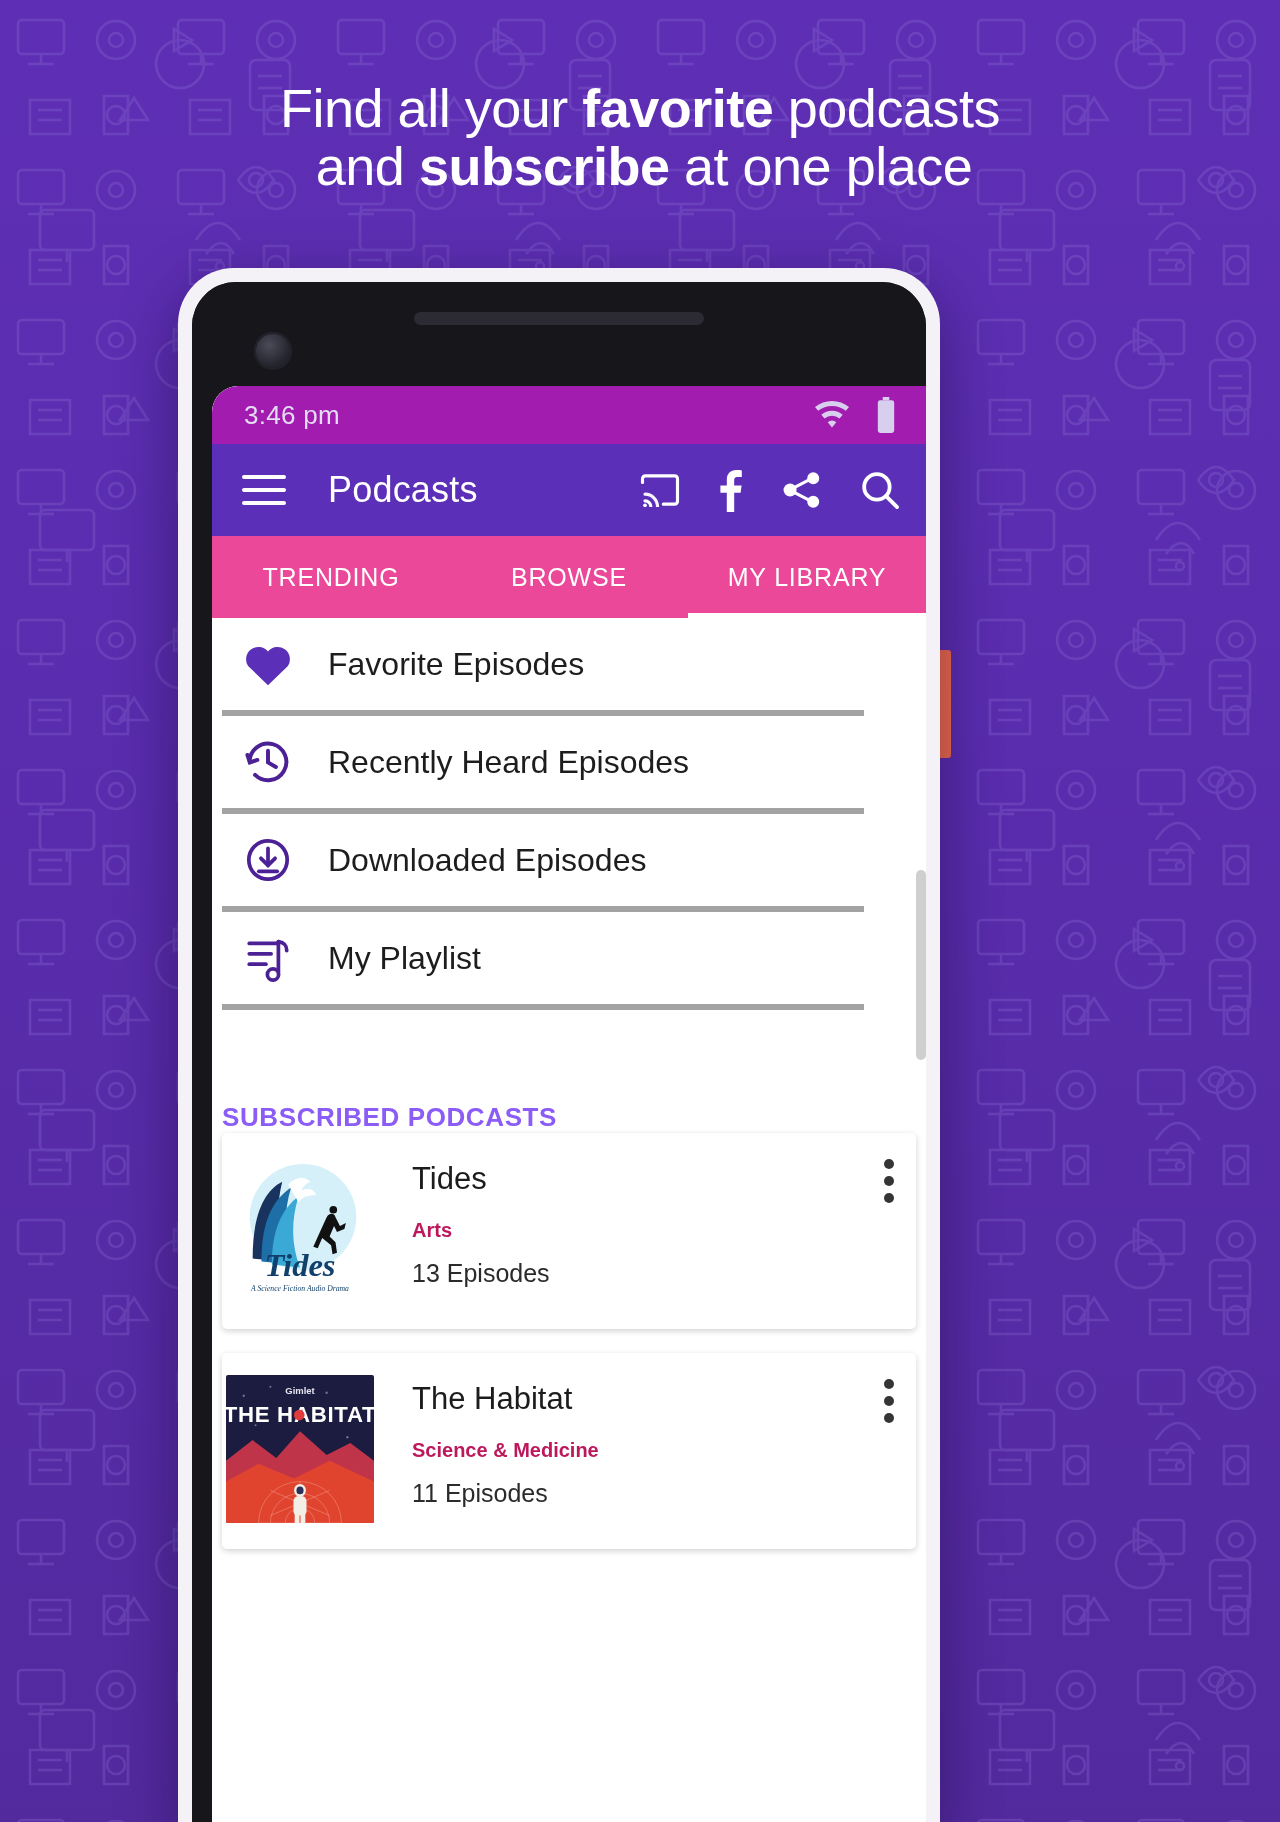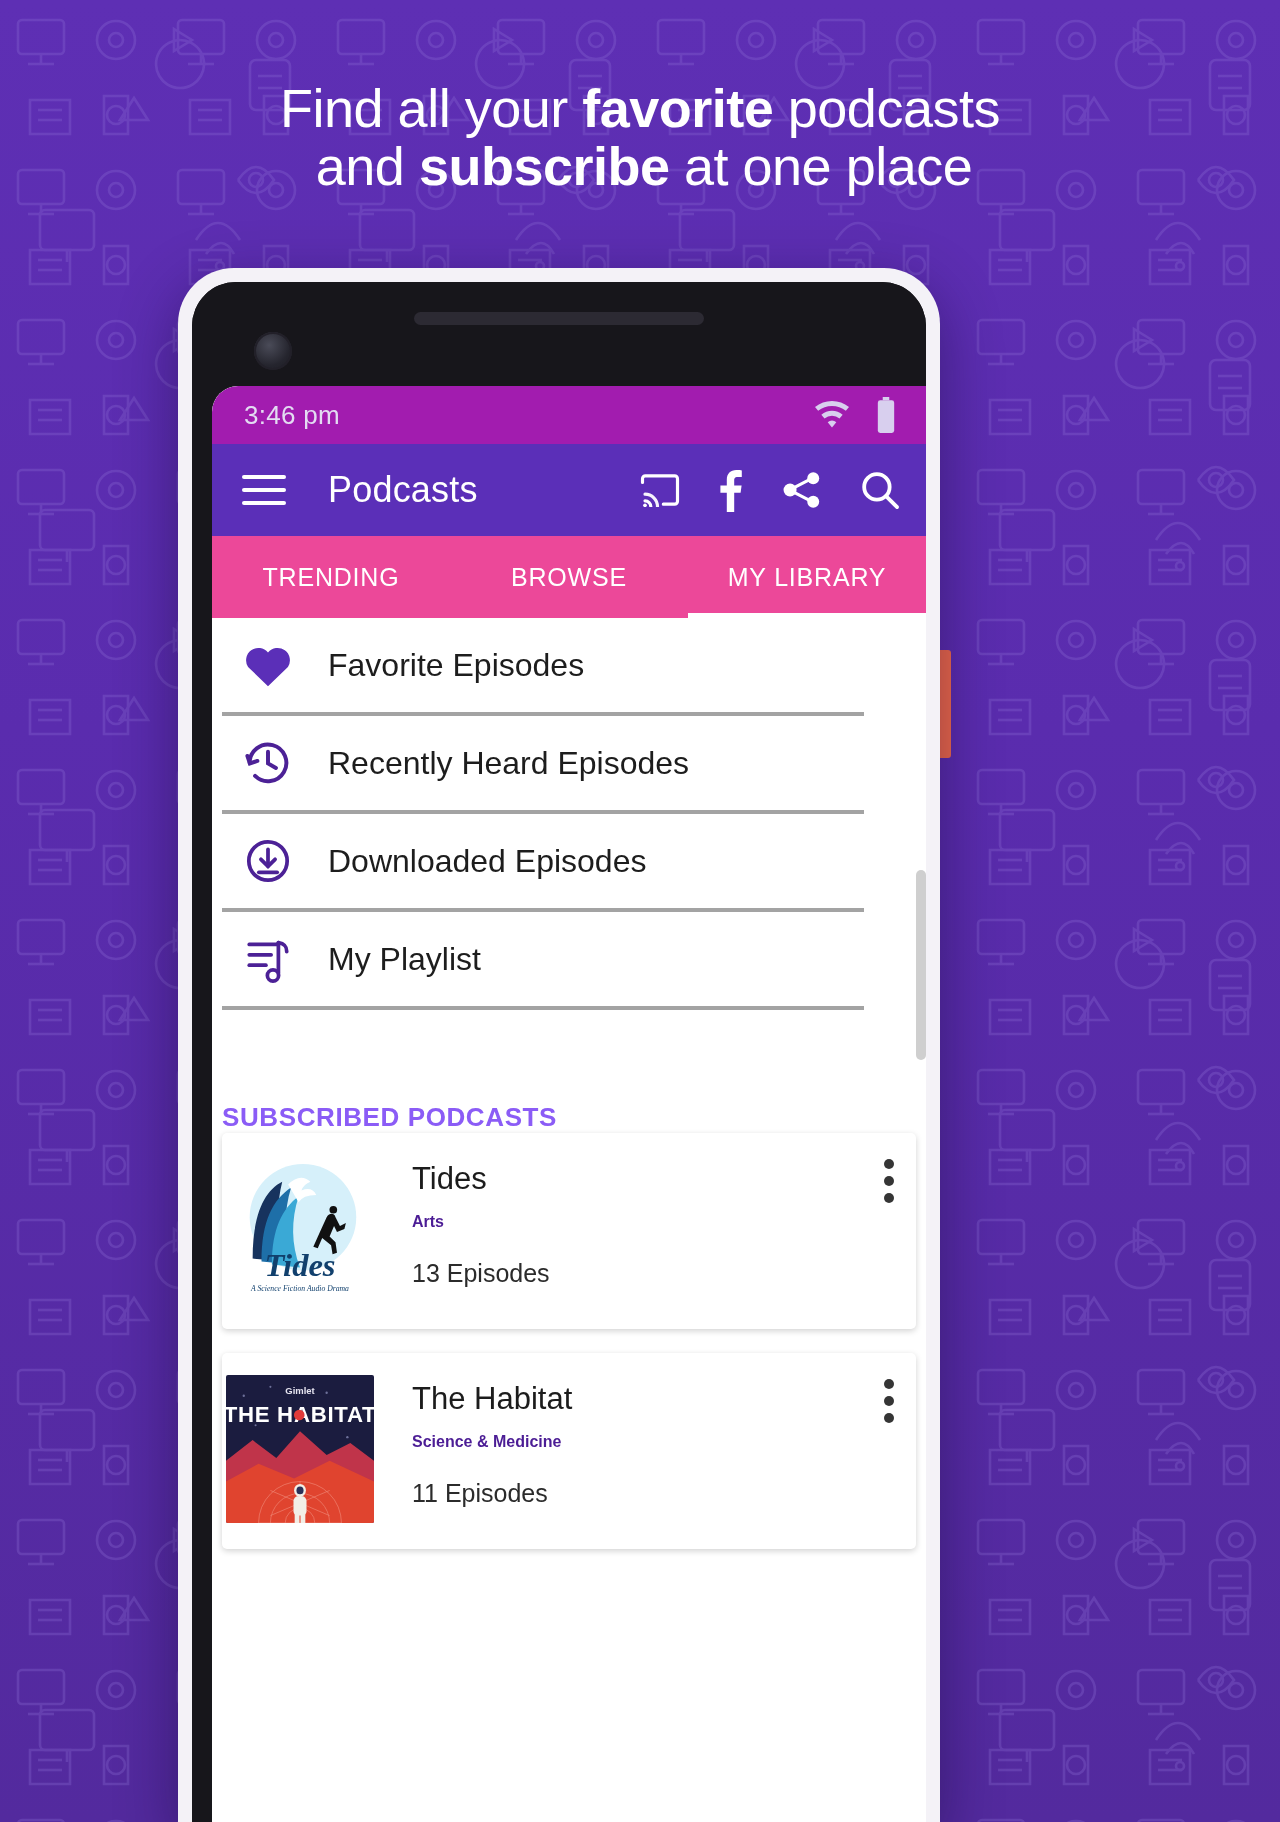--- a/index.html
+++ b/index.html
@@ -198,21 +198,21 @@
     overflow: hidden;
     position: relative;
   }
 
   .lib-row {
     display: flex;
     align-items: center;
     height: 98px;
     margin-left: 10px;
     margin-right: 62px;
-    border-bottom: 4px solid #a3a3a3;
+    border-bottom: 6px solid #a3a3a3;
     cursor: pointer;
   }
   .lib-row .lib-icon {
     width: 92px;
     display: flex;
     justify-content: center;
     align-items: center;
   }
   .lib-row .lib-label {
     font-size: 32px;
@@ -249,22 +249,22 @@
     margin-left: 4px;
     border-radius: 2px;
     overflow: hidden;
     position: relative;
   }
   .pod-info {
     margin-left: 38px;
     padding-top: 6px;
   }
   .pod-name { font-size: 31px; color: #1c1c1c; line-height: 1.15; }
-  .pod-cat { font-size: 16px; color: #4c1d95; font-weight: 700; margin-top: 16px; }
-  .pod-eps { font-size: 25px; color: #2b2b2b; margin-top: 28px; }
+  .pod-cat { font-size: 20px; color: #be185d; font-weight: 700; margin-top: 22px; }
+  .pod-eps { font-size: 25px; color: #2b2b2b; margin-top: 17px; }
   .pod-more {
     position: absolute;
     right: 22px;
     top: 26px;
     width: 10px;
     display: flex;
     flex-direction: column;
     gap: 7px;
     cursor: pointer;
   }

